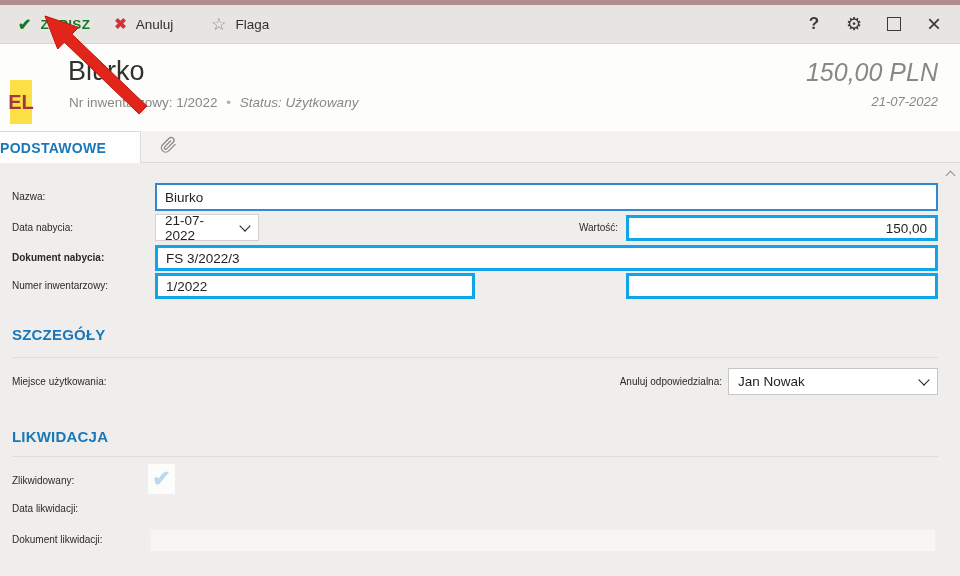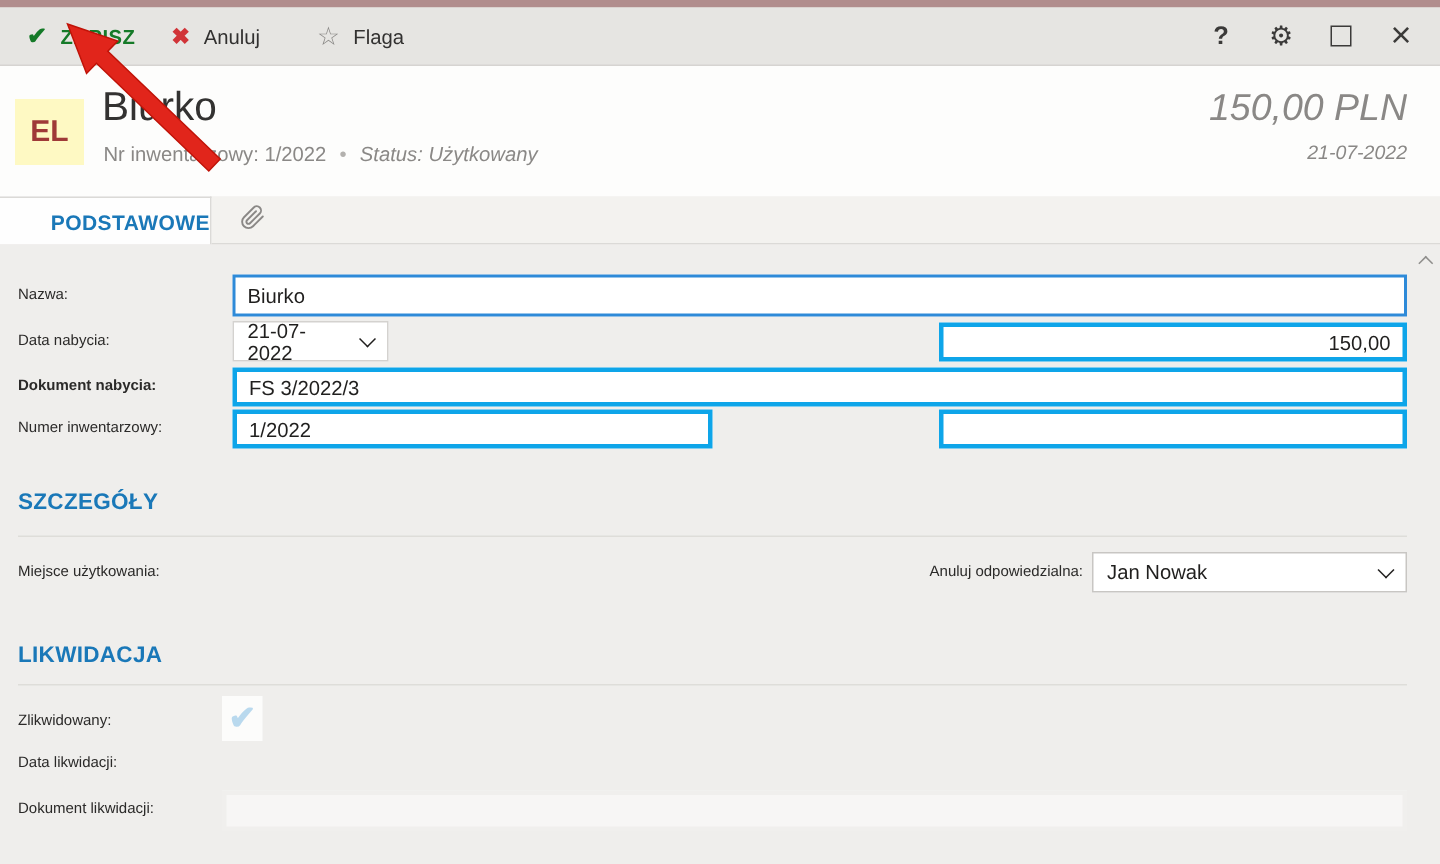--- a/index.html
+++ b/index.html
@@ -18,33 +18,33 @@
   .ic-star{color:#8a8886;font-size:17px;}
   .tb-right{margin-left:auto;display:flex;align-items:center;gap:0;}
   .winbtn{width:40px;height:38px;display:flex;align-items:center;justify-content:center;
           color:#3b3a39;font-size:17px;}
   .ic-help{font-size:17px;font-weight:bold;color:#3b3a39;}
   .ic-gear{font-size:18px;color:#3b3a39;}
   .ic-max{width:12px;height:12px;border:1.5px solid #3b3a39;display:inline-block;}
   .ic-close{font-size:24px;color:#3b3a39;line-height:1;}
   
   .header{position:absolute;left:0;top:44px;width:960px;height:87px;background:#fdfdfc;}
-  .badge{position:absolute;left:10px;top:22px;width:46px;height:44px;background:#fef9c3;
+  .badge{position:absolute;left:10px;top:36px;width:22px;height:44px;background:#fde047;
          color:#9f3a38;font-size:20px;font-weight:bold;display:flex;align-items:center;justify-content:center;}
   .title{position:absolute;left:68px;top:12px;font-size:27px;color:#333231;}
   .subtitle{position:absolute;left:69px;top:51px;font-size:13.5px;color:#8a8886;}
   .subtitle .it{font-style:italic;}
   .amount{position:absolute;right:22px;top:14px;font-size:25px;font-style:italic;color:#8a8886;}
   .hdate{position:absolute;right:22px;top:50px;font-size:13px;font-style:italic;color:#8a8886;}
   
   .tabstrip{position:absolute;left:0;top:131px;width:960px;height:32px;background:#f3f2ef;
             border-bottom:1px solid #dbdad7;box-sizing:border-box;}
   .tab-active{position:absolute;left:0;top:0;width:141px;height:32px;background:#fefefe;
               border:1px solid #dbdad7;border-left:none;border-bottom:none;box-sizing:border-box;
-              display:flex;align-items:center;justify-content:flex-end;}
+              display:flex;align-items:center;justify-content:flex-start;}
   .tab-active span{color:#1a78b8;font-weight:bold;font-size:14px;letter-spacing:.3px;}
   .tab-clip{position:absolute;left:141px;top:0;width:54px;height:32px;display:flex;align-items:center;justify-content:center;}
   
   .form{position:absolute;left:0;top:163px;width:960px;height:413px;background:#efeeec;}
   .flbl{position:absolute;font-size:10px;color:#2b2a29;line-height:26px;white-space:nowrap;}
   .rlbl{text-align:right;}
   .field{position:absolute;box-sizing:border-box;height:26px;border:3px solid #0ea5e9;background:#fff;
          font-family:"Liberation Sans",sans-serif;font-size:13.5px;color:#201f1e;padding:0 8px;outline:none;}
   .field.focus{height:28px;border:2px solid #2e8ad8;}
   .field.rt{text-align:right;}
@@ -129,20 +129,21 @@
   <div class="form">
 
     <div class="flbl" style="left:12px;top:21px;">Nazwa:</div>
     <input class="field focus" style="left: 155px; top: 20px; width: 783px;" value="Biurko">
 
     <div class="flbl" style="left:12px;top:52px;">Data nabycia:</div>
     <div class="sel" style="left:155px;top:51px;width:104px;border-color:#d4d2cf;">
       <span>21-07-2022</span>
       <i class="chev gap"></i>
     </div>
+    <div class="flbl rlbl" style="left:400px;top:52px;width:218px;">Wartość:</div>
     <input class="field rt" style="left: 626px; top: 52px; width: 312px;" value="150,00">
 
     <div class="flbl" style="left:12px;top:82px;font-weight:bold;">Dokument nabycia:</div>
     <input class="field" style="left: 155px; top: 82px; width: 783px;" value="FS 3/2022/3">
 
     <div class="flbl" style="left:12px;top:110px;">Numer inwentarzowy:</div>
     <input class="field" style="left: 155px; top: 110px; width: 320px;" value="1/2022">
     <input class="field" style="left: 626px; top: 110px; width: 312px;" value="">
 
     <div class="sect" style="left:12px;top:163px;">SZCZEGÓŁY</div>

